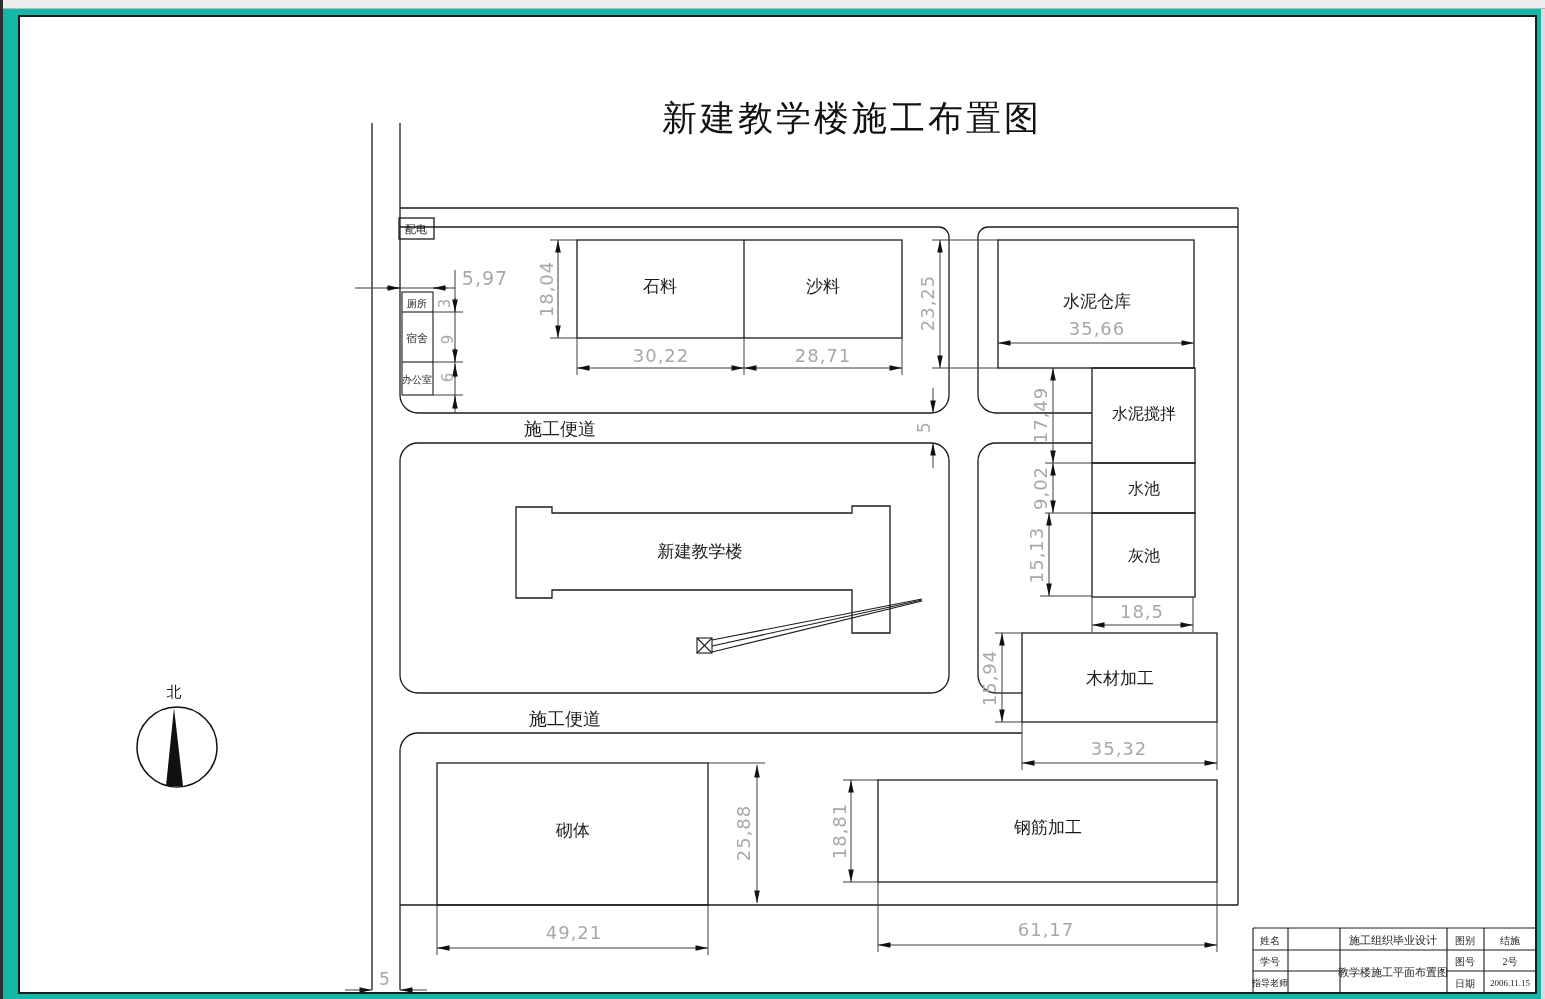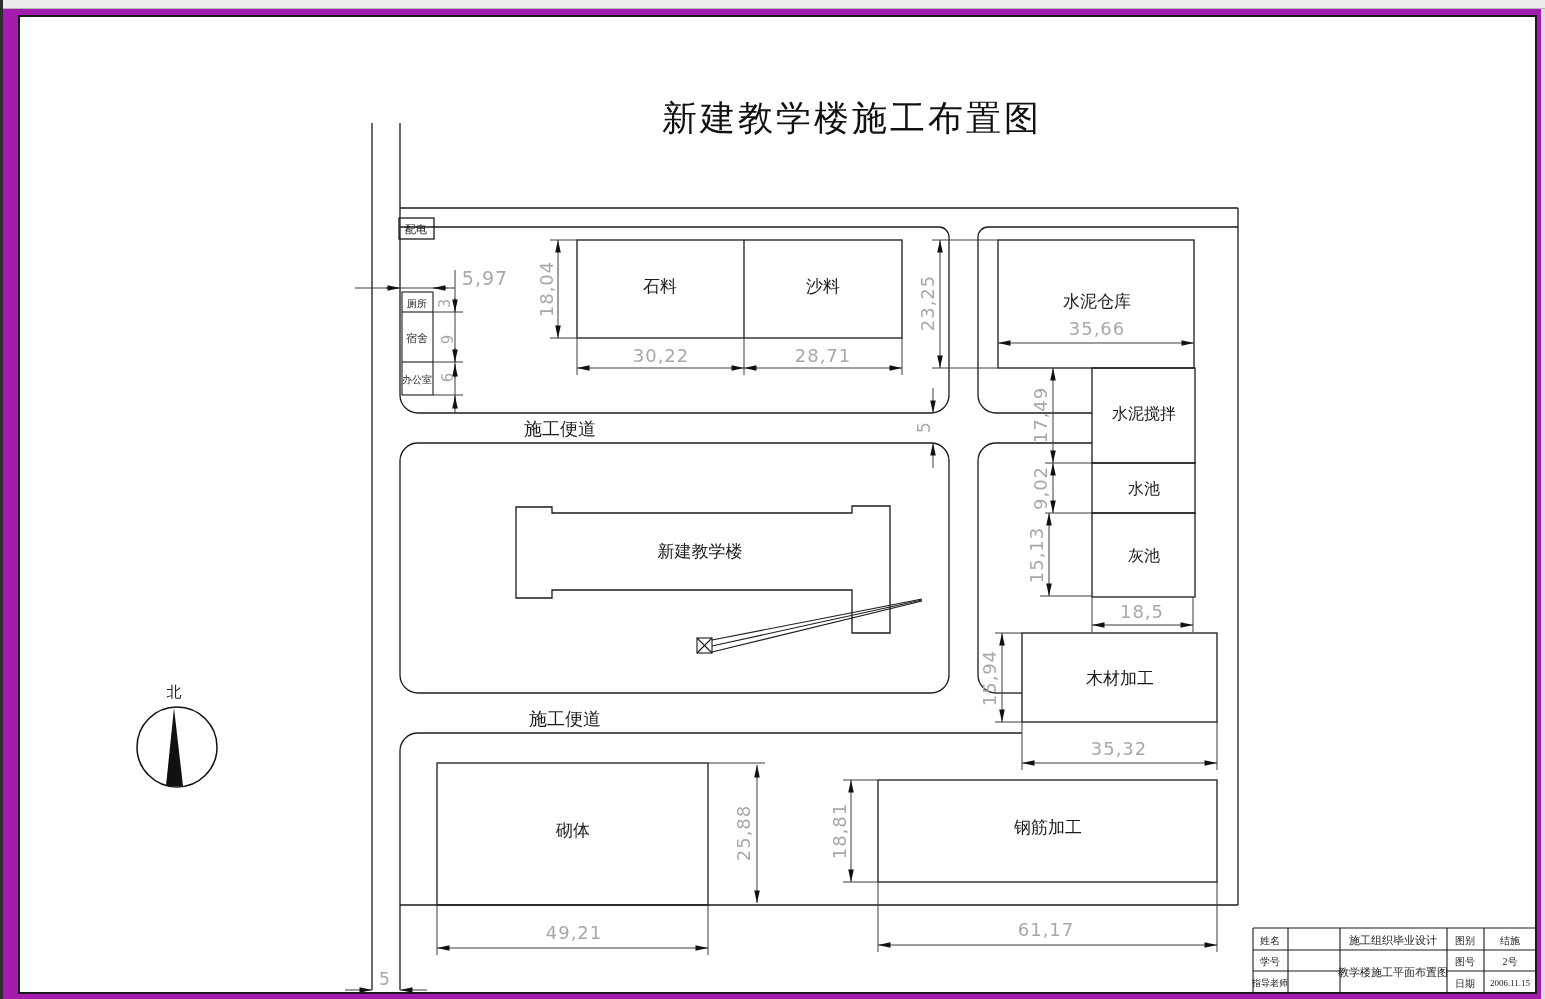--- a/index.html
+++ b/index.html
@@ -1,16 +1,16 @@
 <!DOCTYPE html>
 <html><head>
 <meta charset="utf-8">
 <style>
   html,body{margin:0;padding:0;background:#ffffff;}
-  .wrap{position:relative;width:1545px;height:999px;background:#a21caf;overflow:hidden;}
+  .wrap{position:relative;width:1545px;height:999px;background:#14b8a6;overflow:hidden;}
   svg{display:block;}
   .lbl{font-family:"Liberation Serif","DejaVu Serif",serif;fill:#1b1b1b;text-anchor:middle;dominant-baseline:central;}
   .dim{font-family:"DejaVu Sans","Liberation Sans",sans-serif;fill:#a8a8a8;text-anchor:middle;dominant-baseline:central;letter-spacing:1px;}
   .geo{stroke:#1b1b1b;stroke-width:1.3;fill:none;}
   .geo2{stroke:#1b1b1b;stroke-width:1.1;fill:none;}
   .dimln{stroke:#3c3c3c;stroke-width:1;fill:none;}
   .extln{stroke:#3c3c3c;stroke-width:1;fill:none;}
   .tb{font-family:"Liberation Serif","DejaVu Serif",serif;fill:#1b1b1b;text-anchor:middle;dominant-baseline:central;}
   .ttl{font-family:"Liberation Serif","DejaVu Serif",serif;fill:#111;text-anchor:middle;letter-spacing:3px;}
 </style>

